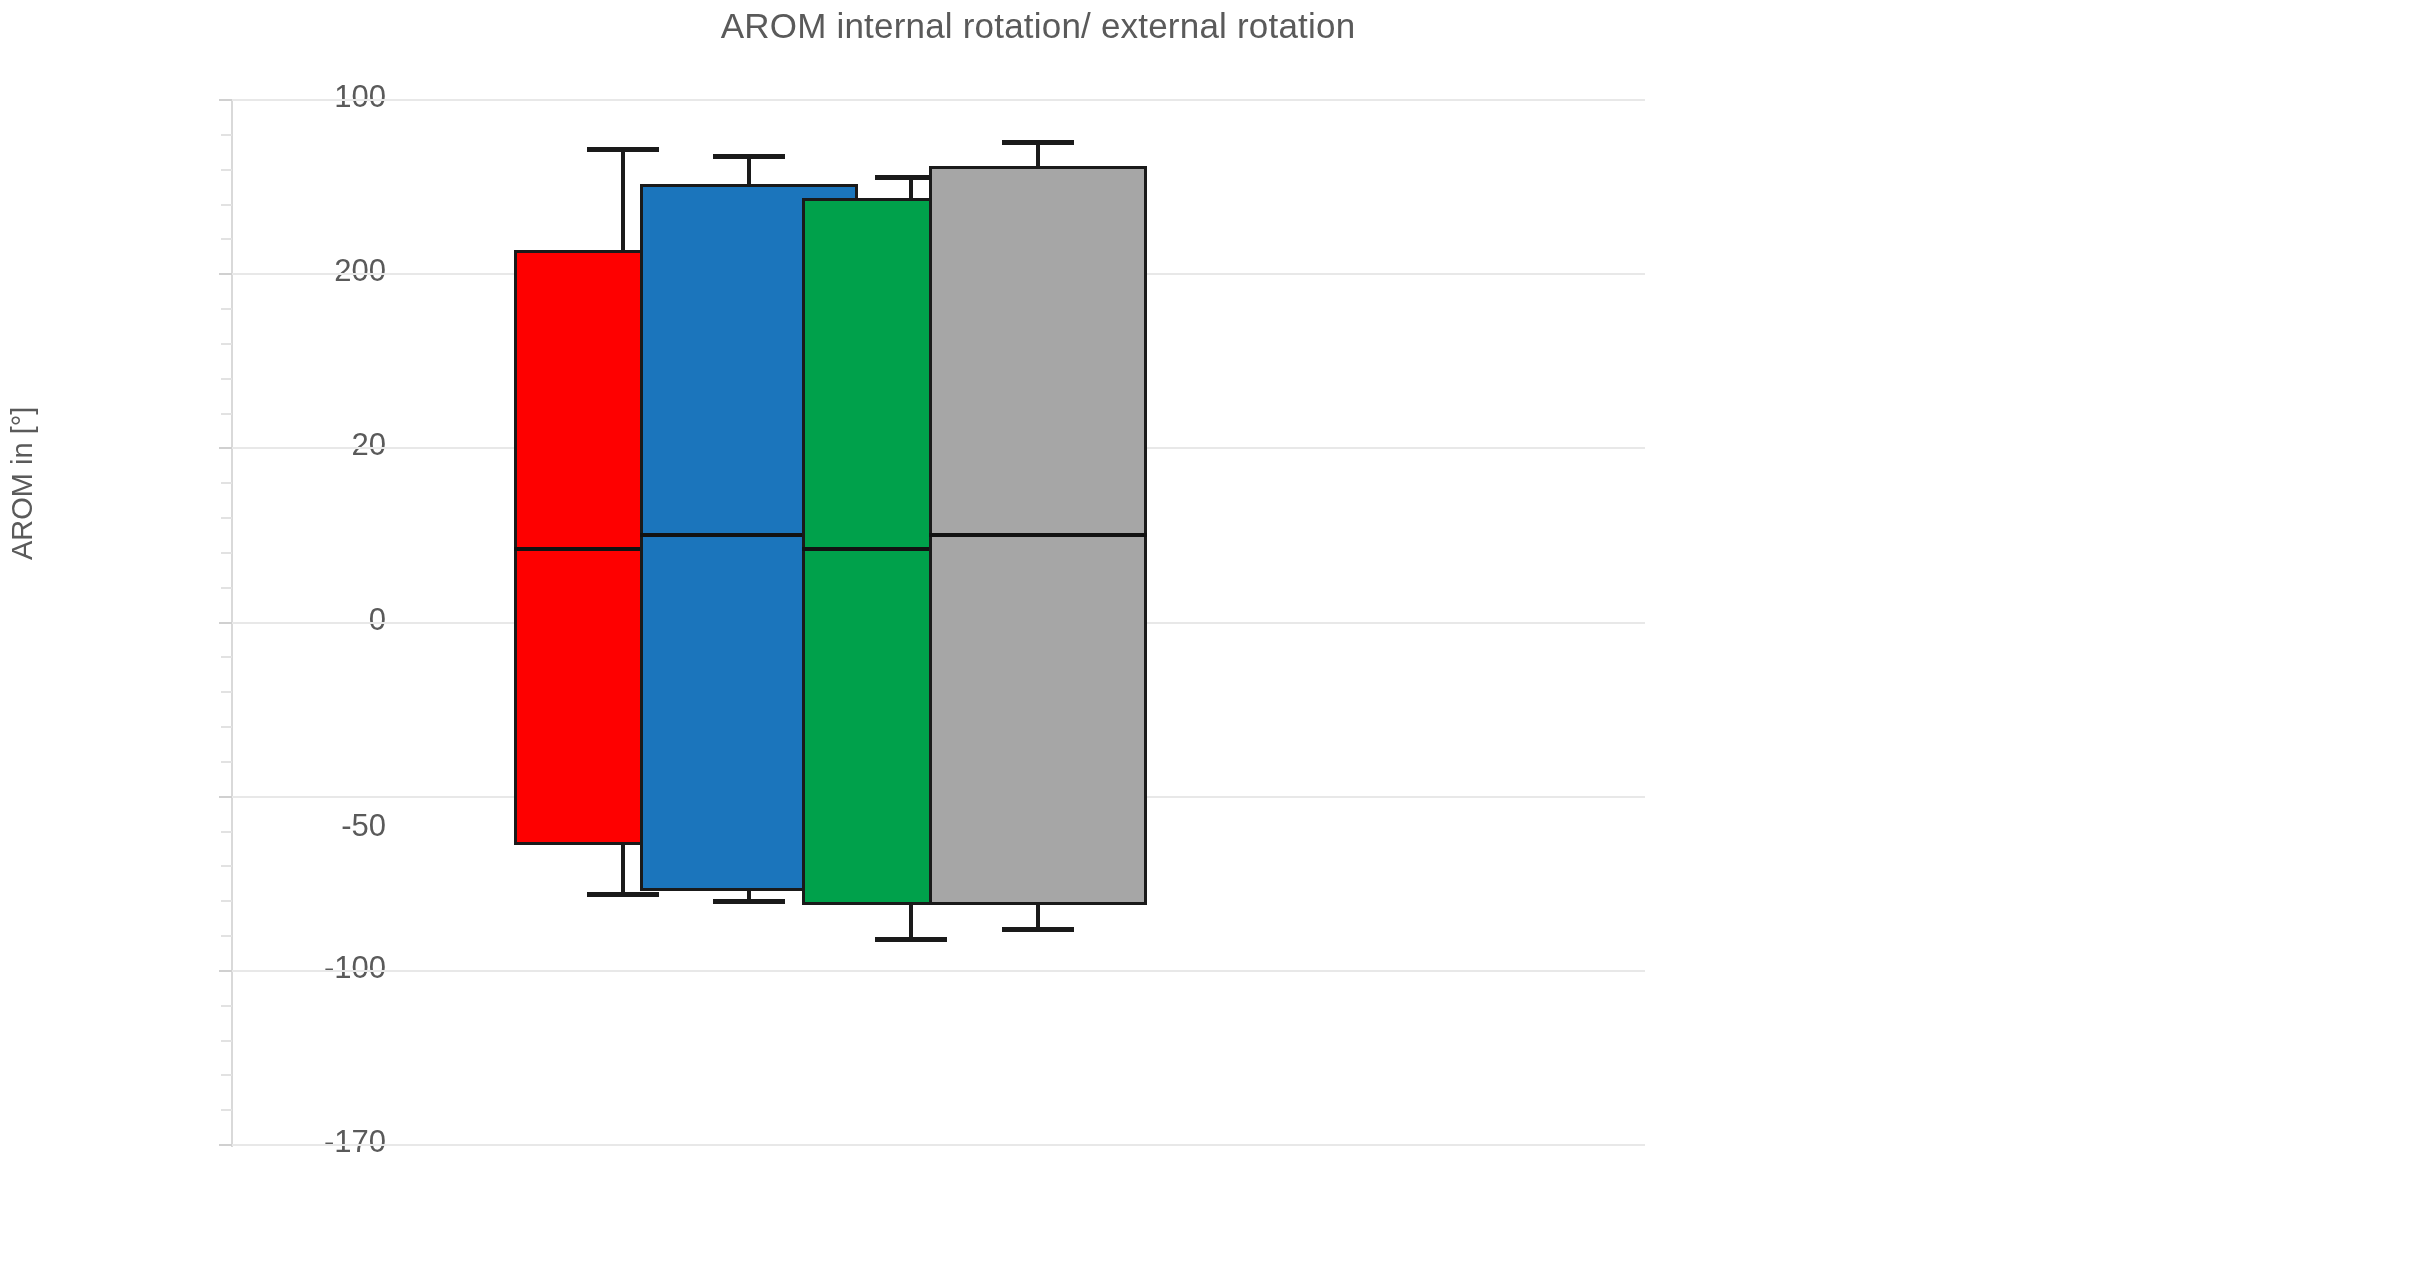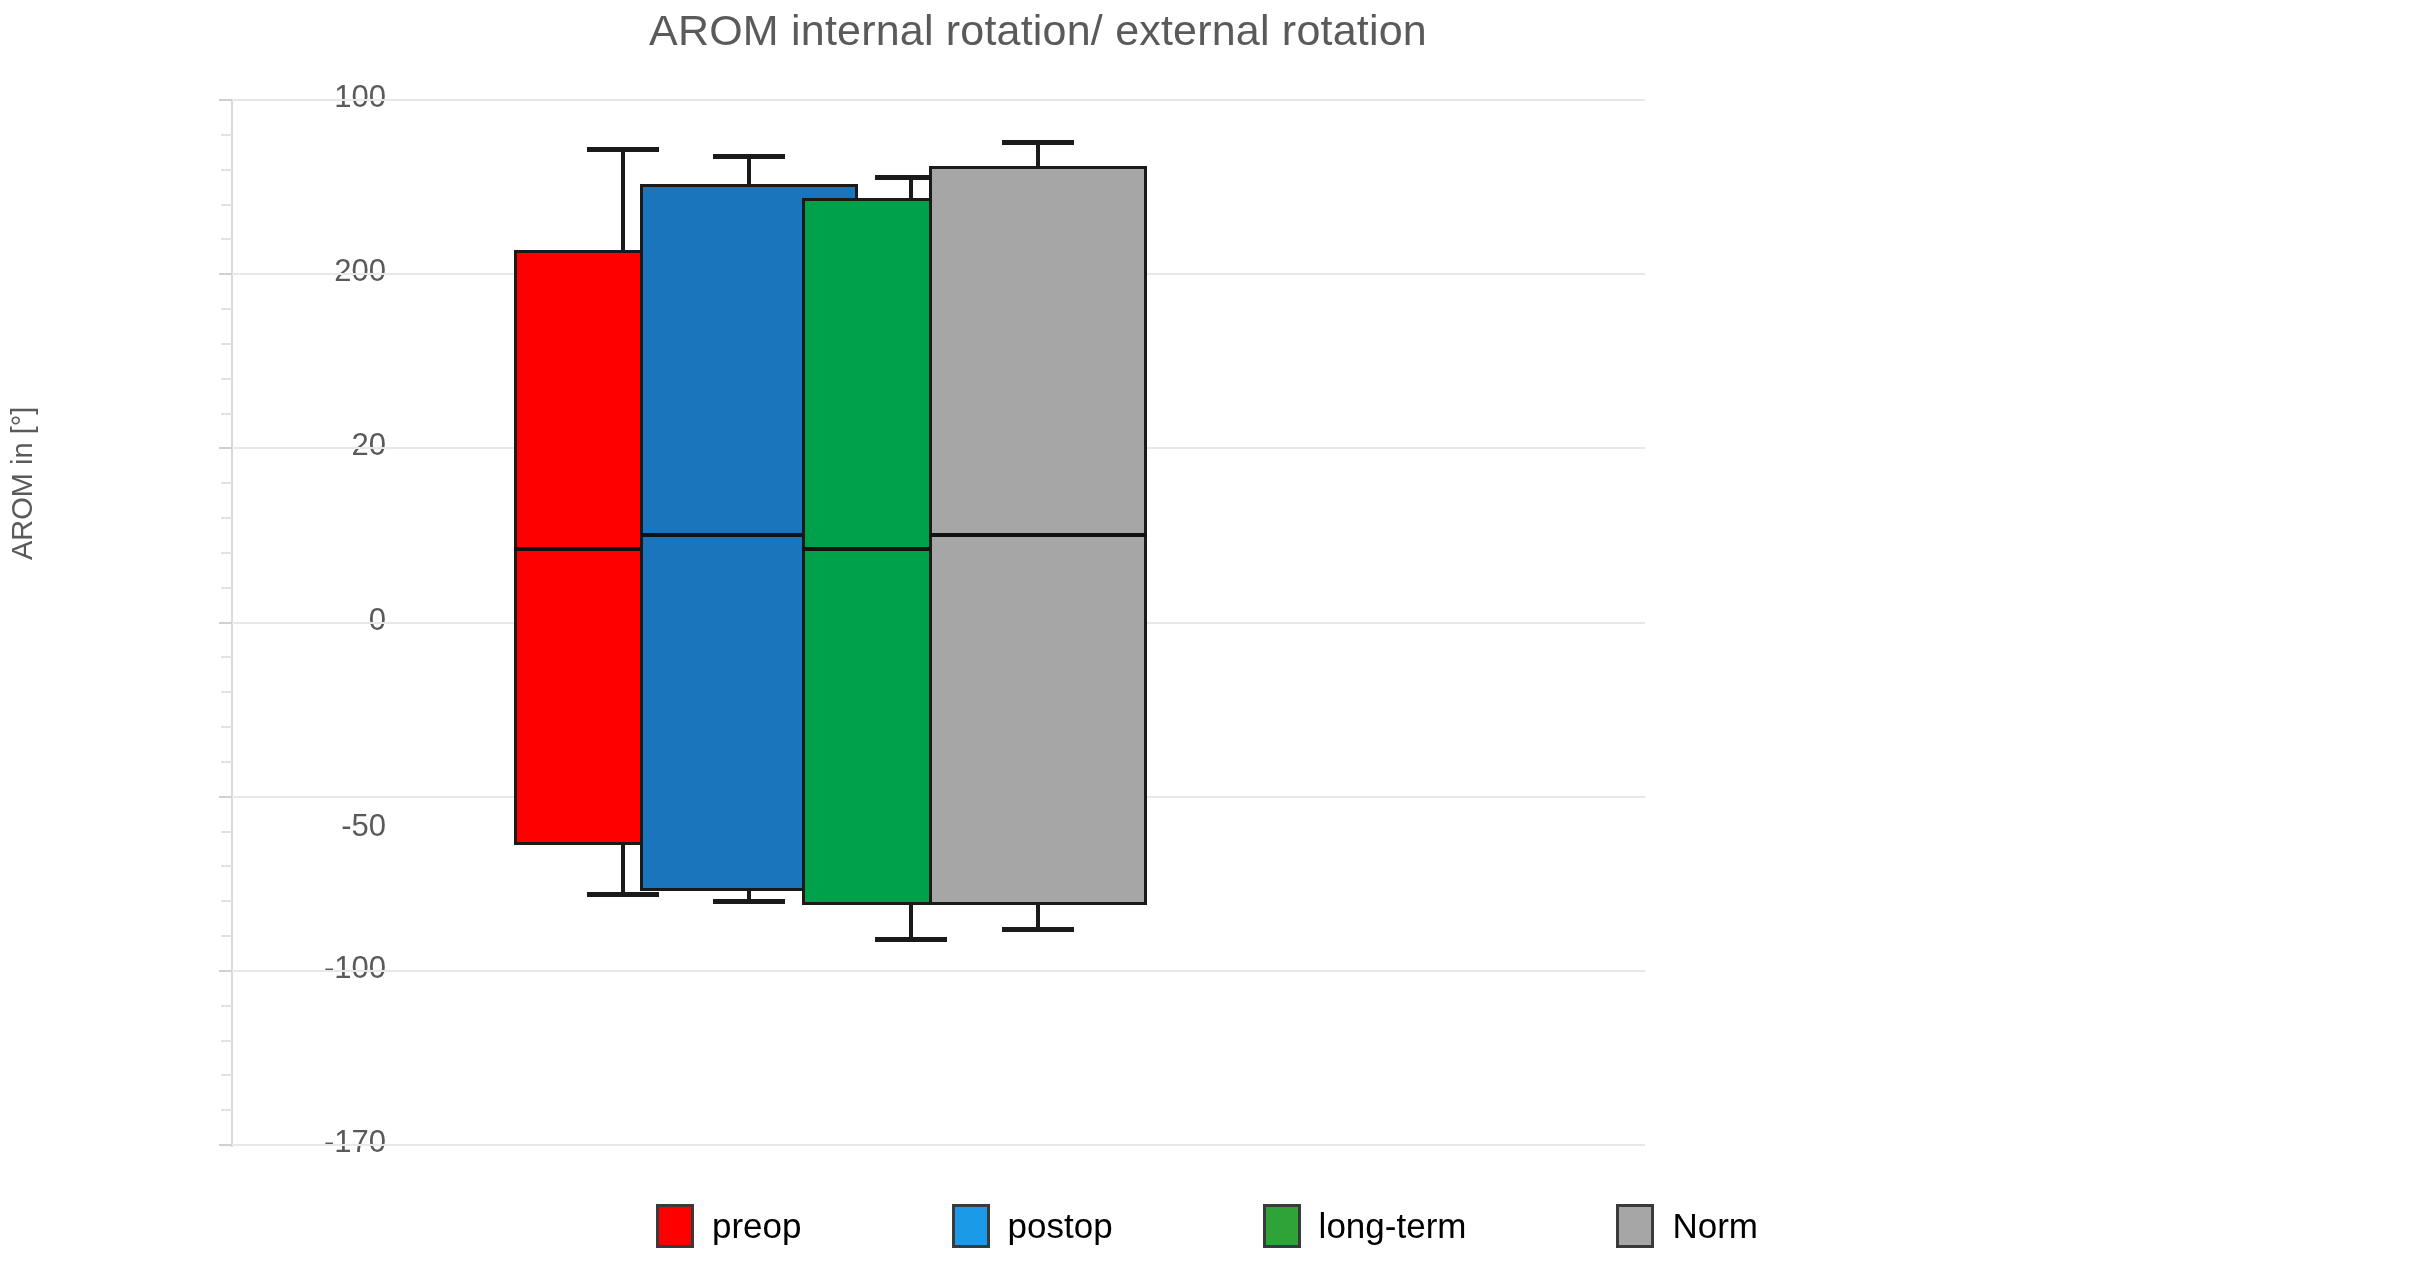--- a/index.html
+++ b/index.html
@@ -16,21 +16,21 @@
     height: 1269px;
     background: #ffffff;
   }
 
   
   #chart-title {
     position: absolute;
     left: 0; top: 6px;
     width: 2076px;
     text-align: center;
-    font-size: 43px;
+    font-size: 35px;
     color: #5a5a5a;
     letter-spacing: 0.2px;
     white-space: nowrap;
   }
 
   
   #y-axis-title {
     position: absolute;
     left: 6px;
     top: 520px;
@@ -247,32 +247,14 @@
           <div class="whisker-line" style="top: 41.8px; height: 24.3833px;"></div>
           <div class="whisker-cap" style="top: 39.8px;"></div>
           <div class="whisker-line" style="top: 804.65px; height: 24.3833px;"></div>
           <div class="whisker-cap" style="top: 827.033px;"></div>
           <div class="box" style="top: 66.1833px; height: 738.467px; background: rgb(166, 166, 166);"></div>
           <div class="median" style="top: 433.417px;"></div>
         </div>
       </div>
   </div>
 
-  <div id="legend">
-      <div class="legend-item">
-        <span class="legend-swatch" style="background: rgb(254, 0, 0);"></span>
-        <span class="legend-label">preop</span>
-      </div>
-      <div class="legend-item">
-        <span class="legend-swatch" style="background: rgb(27, 154, 232);"></span>
-        <span class="legend-label">postop</span>
-      </div>
-      <div class="legend-item">
-        <span class="legend-swatch" style="background: rgb(46, 163, 56);"></span>
-        <span class="legend-label">long-term</span>
-      </div>
-      <div class="legend-item">
-        <span class="legend-swatch" style="background: rgb(166, 166, 166);"></span>
-        <span class="legend-label">Norm</span>
-      </div>
-    </div>
 
 </div>
 
 </body></html>

